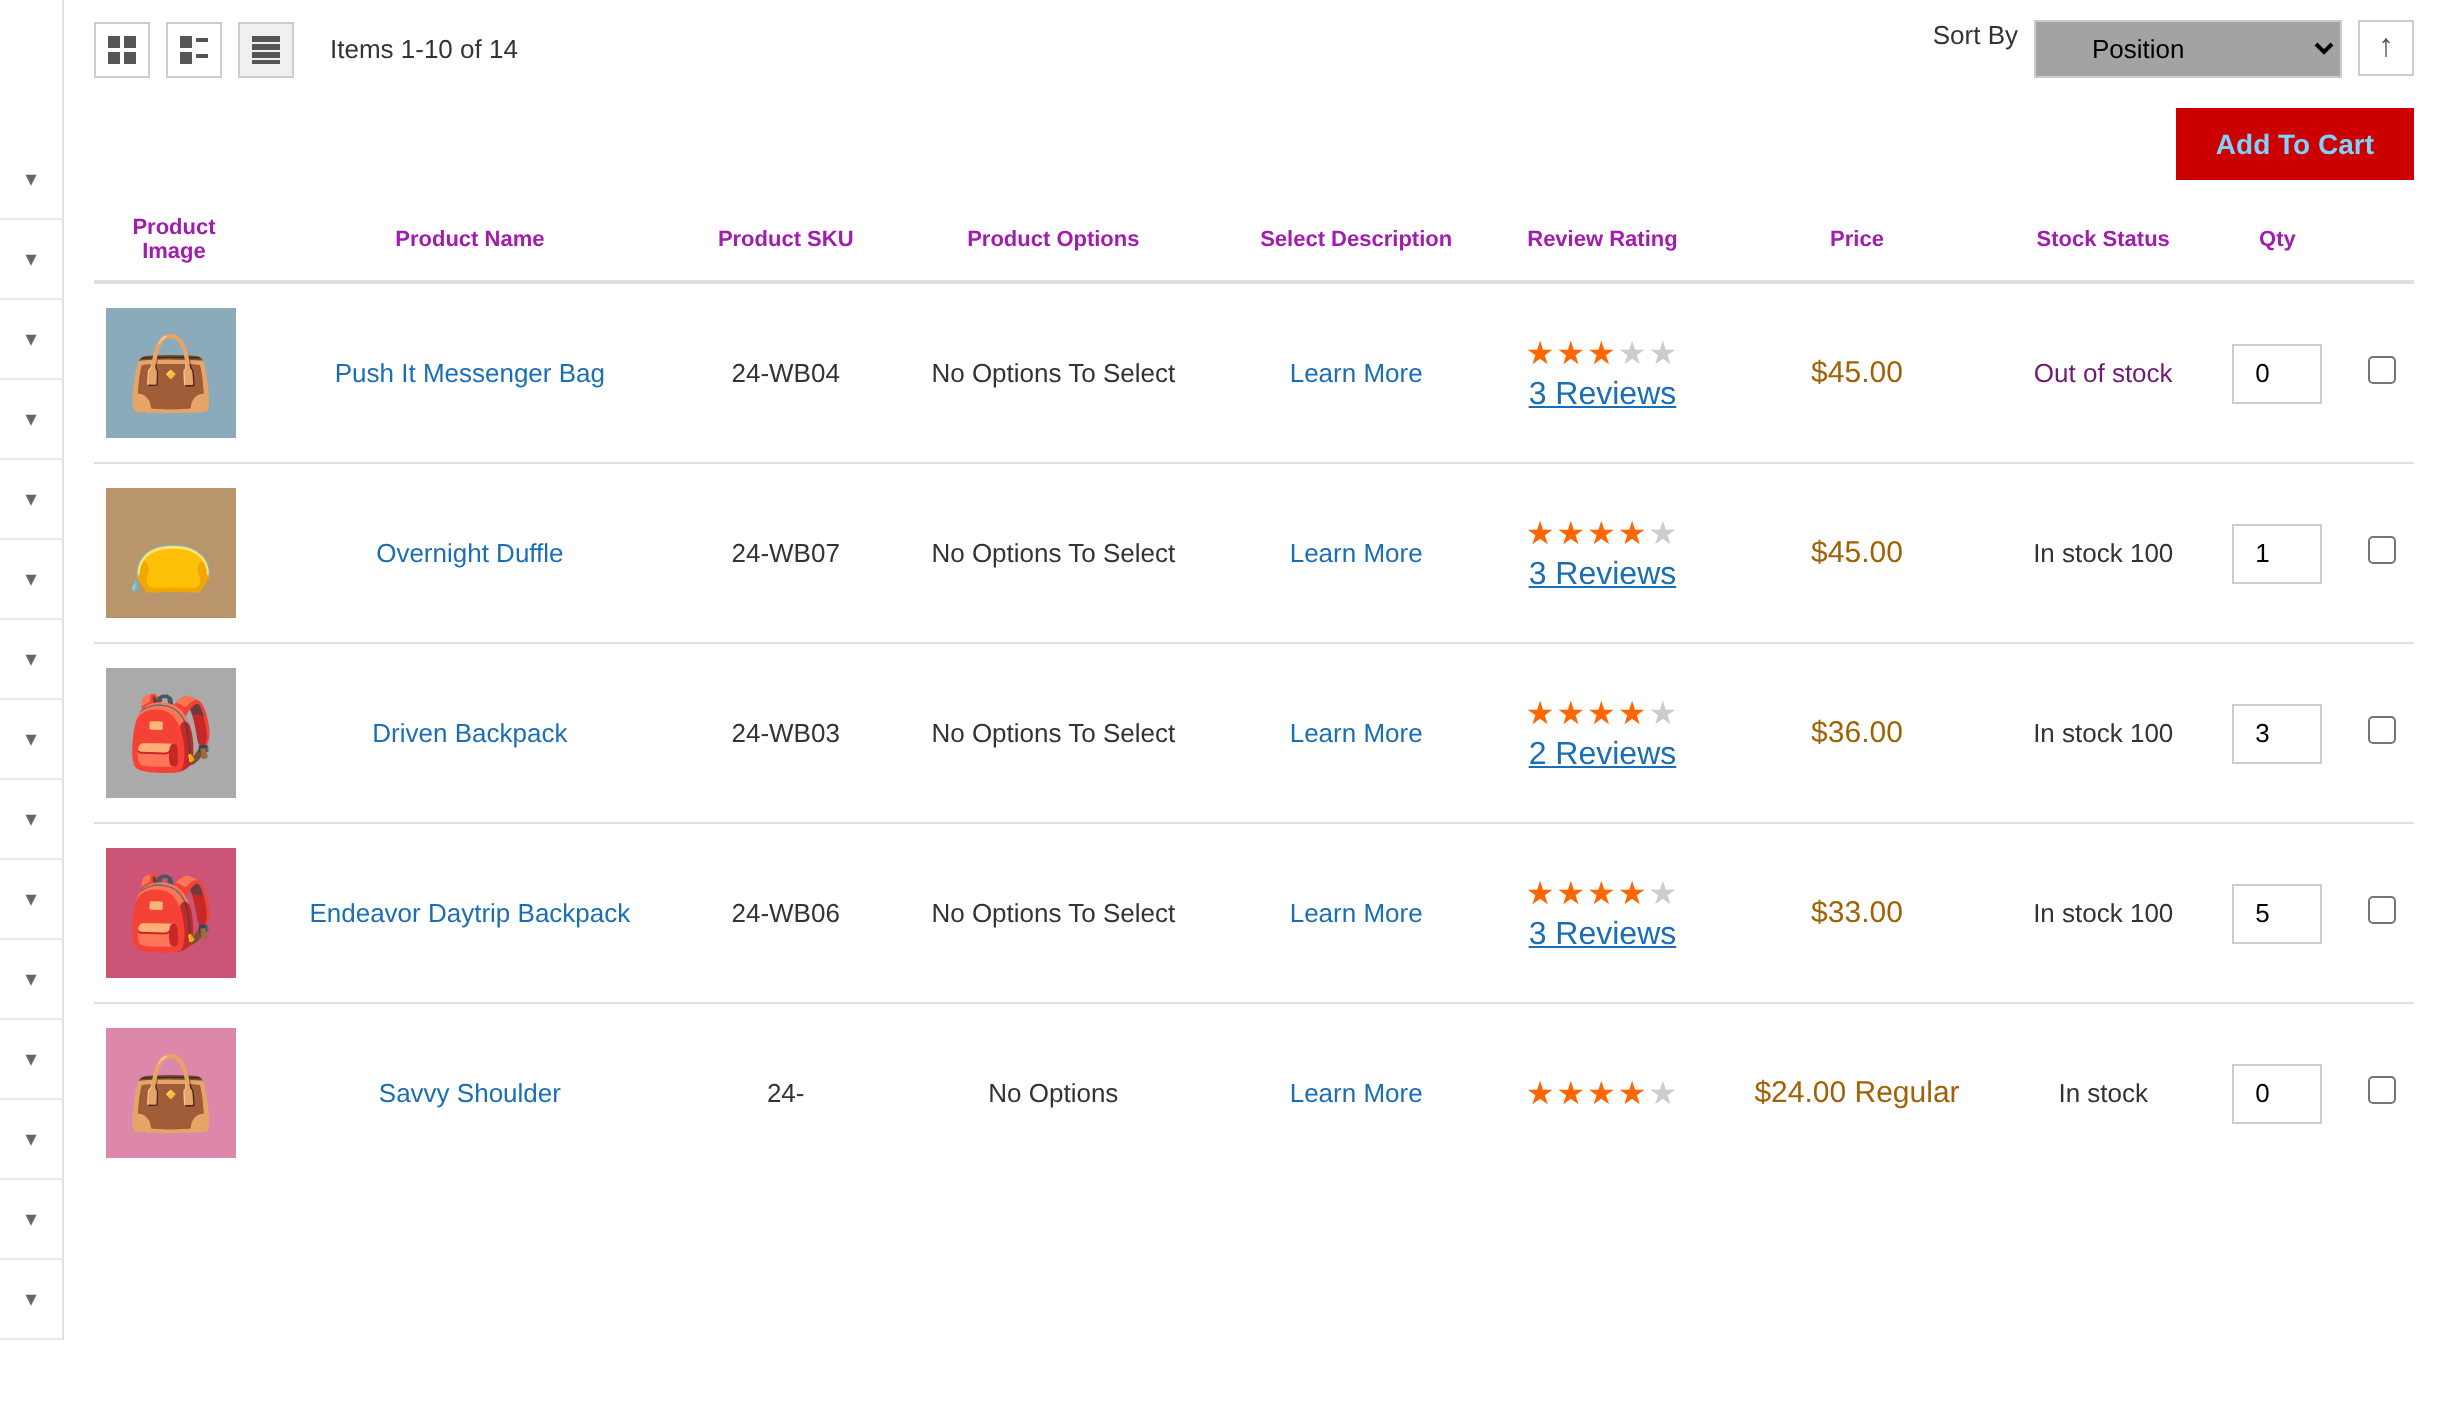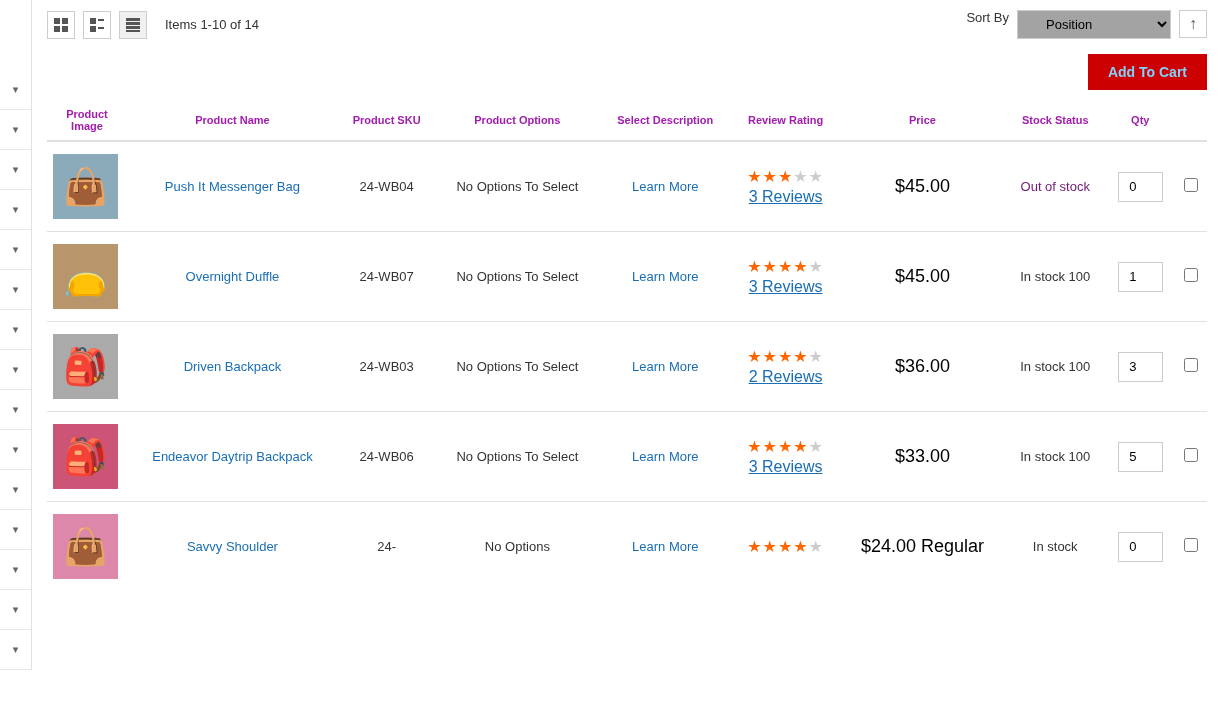--- a/index.html
+++ b/index.html
@@ -48,21 +48,21 @@
     .star-empty { color: #ccc; }
     .reviews-count { color: #1a6eb5; font-size: 16px; display: block; margin-top: 2px; }
 
     
     .qty-input { width: 45px; height: 30px; border: 1px solid #ccc; text-align: center; font-size: 13px; }
 
     
     .row-checkbox { width: 14px; height: 14px; cursor: pointer; }
 
     
-    .price { font-size: 18px; color: #000000; white-space: nowrap; }
+    .price { font-size: 15px; color: #a16207; white-space: nowrap; }
 
     
     .status-out { color: #701a75; }
     .status-in { color: #333; }
 
     
     .options-link { color: #1a6eb5; text-decoration: none; }
   </style>
 </head>
 <body>

